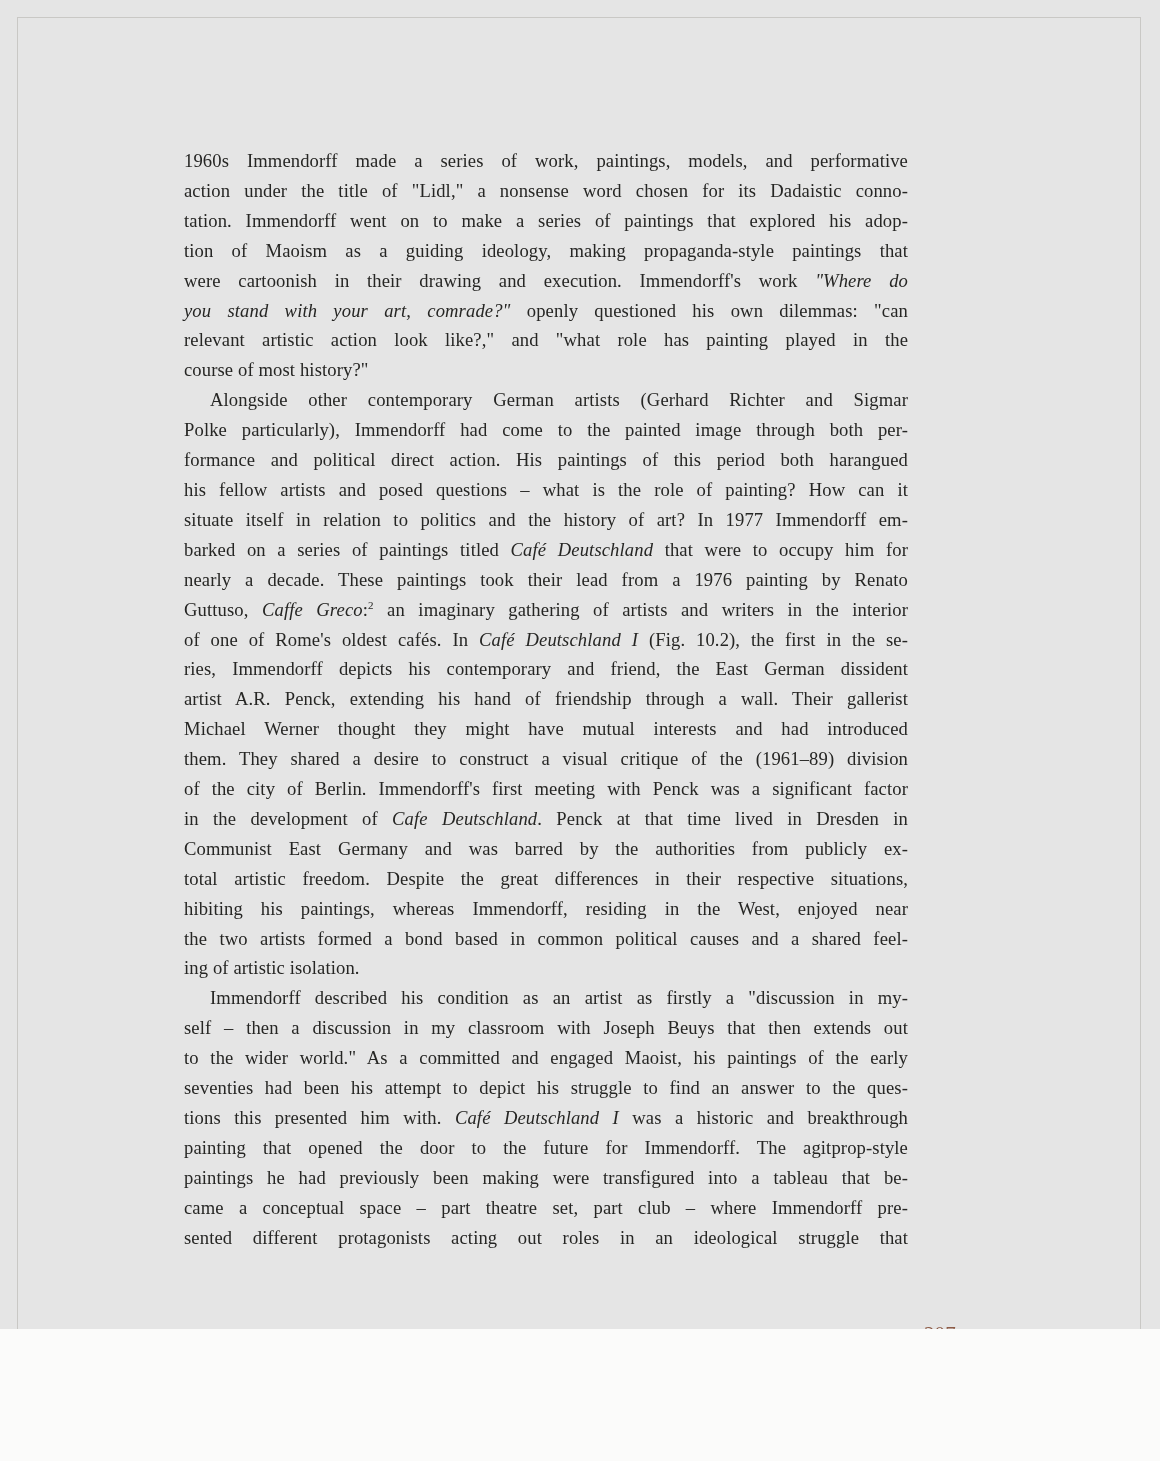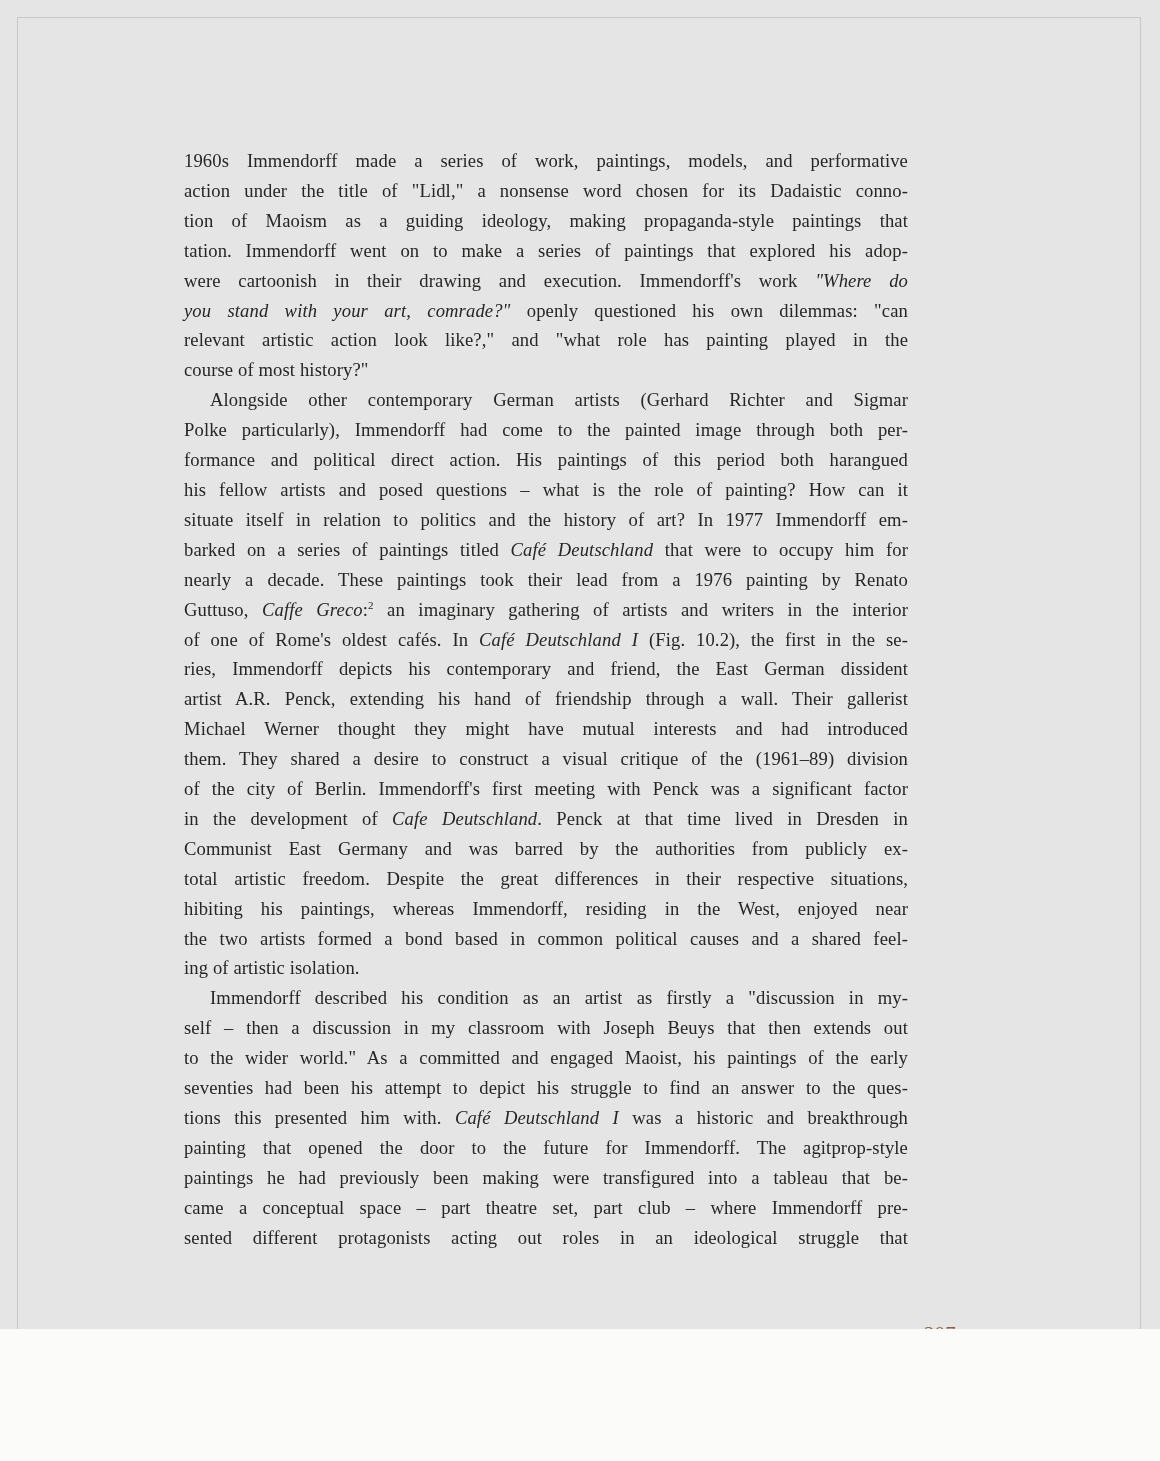--- a/index.html
+++ b/index.html
@@ -74,22 +74,22 @@
 </style>
 </head>
 <body>
 
 <div class="page">
   <div class="page-border"></div>
 
   <div class="body-text">
       <div class="line">1960s Immendorff made a series of work, paintings, models, and performative</div>
       <div class="line">action under the title of "Lidl," a nonsense word chosen for its Dadaistic conno-</div>
+      <div class="line">tation. Immendorff went on to make a series of paintings that explored his adop-</div>
       <div class="line">tion of Maoism as a guiding ideology, making propaganda-style paintings that</div>
-      <div class="line">tation. Immendorff went on to make a series of paintings that explored his adop-</div>
       <div class="line">were cartoonish in their drawing and execution. Immendorff's work <i>"Where do</i></div>
       <div class="line"><i>you stand with your art, comrade?"</i> openly questioned his own dilemmas: "can</div>
       <div class="line">relevant artistic action look like?," and "what role has painting played in the</div>
       <div class="line end">course of most history?"</div>
       <div class="line indent">Alongside other contemporary German artists (Gerhard Richter and Sigmar</div>
       <div class="line">Polke particularly), Immendorff had come to the painted image through both per-</div>
       <div class="line">formance and political direct action. His paintings of this period both harangued</div>
       <div class="line">his fellow artists and posed questions – what is the role of painting? How can it</div>
       <div class="line">situate itself in relation to politics and the history of art? In 1977 Immendorff em-</div>
       <div class="line">barked on a series of paintings titled <i>Café Deutschland</i> that were to occupy him for</div>

